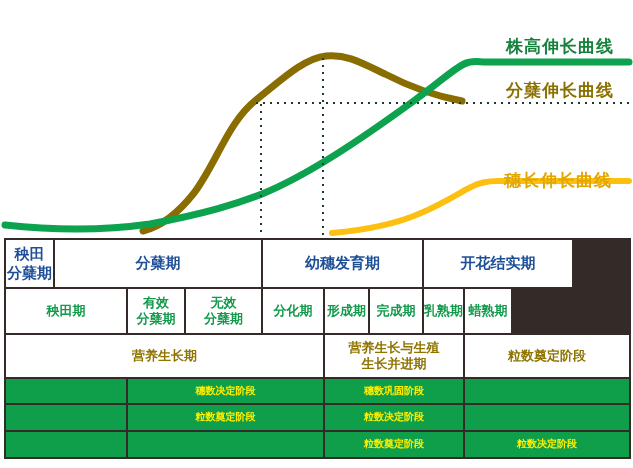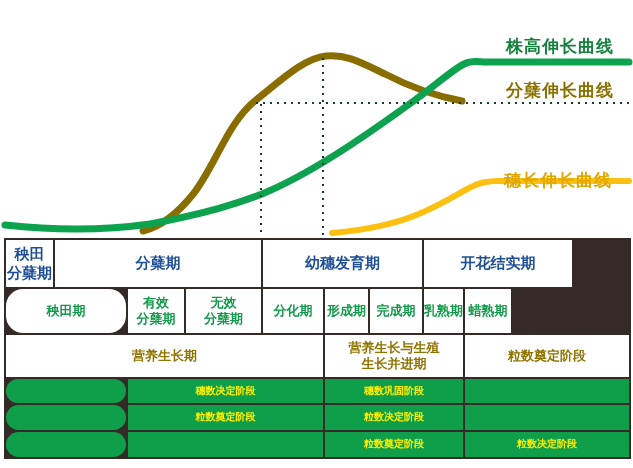--- a/index.html
+++ b/index.html
@@ -29,21 +29,21 @@
   }
   .cell{
     display:flex;align-items:center;justify-content:center;
     background:#fff;font-weight:bold;text-align:center;
     white-space:pre-line;line-height:1.25;
   }
   .r1{color:var(--t-hdr,#1e4f96);font-size:15px;}
   .r2{color:var(--t-sub,#149a4c);font-size:13px;}
   .r3{color:var(--t-phase,#8f7400);font-size:13px;}
   .bar{background:var(--bar,#0f9f4a);color:var(--bar-text,#ffee00);font-size:10px;}
-  .cs2{grid-column:span 2;border-radius:17px;}
+  .cs2{grid-column:span 2;}
   .cs3{grid-column:span 3;}
   .cs5{grid-column:span 5;}
 </style>
 </head>
 <body>
 
 <div id="stage">
 
   <svg id="curves-svg" width="633" height="240" viewBox="0 0 633 240">
     <path id="tiller-curve" class="curve" d="M143,231 C163,226 179,212 194,193 C216,164 228,122 256,100 C280,81 304,58 326,56 C346,54 360,62 385,74 C412,88 440,97 462,101"></path>

